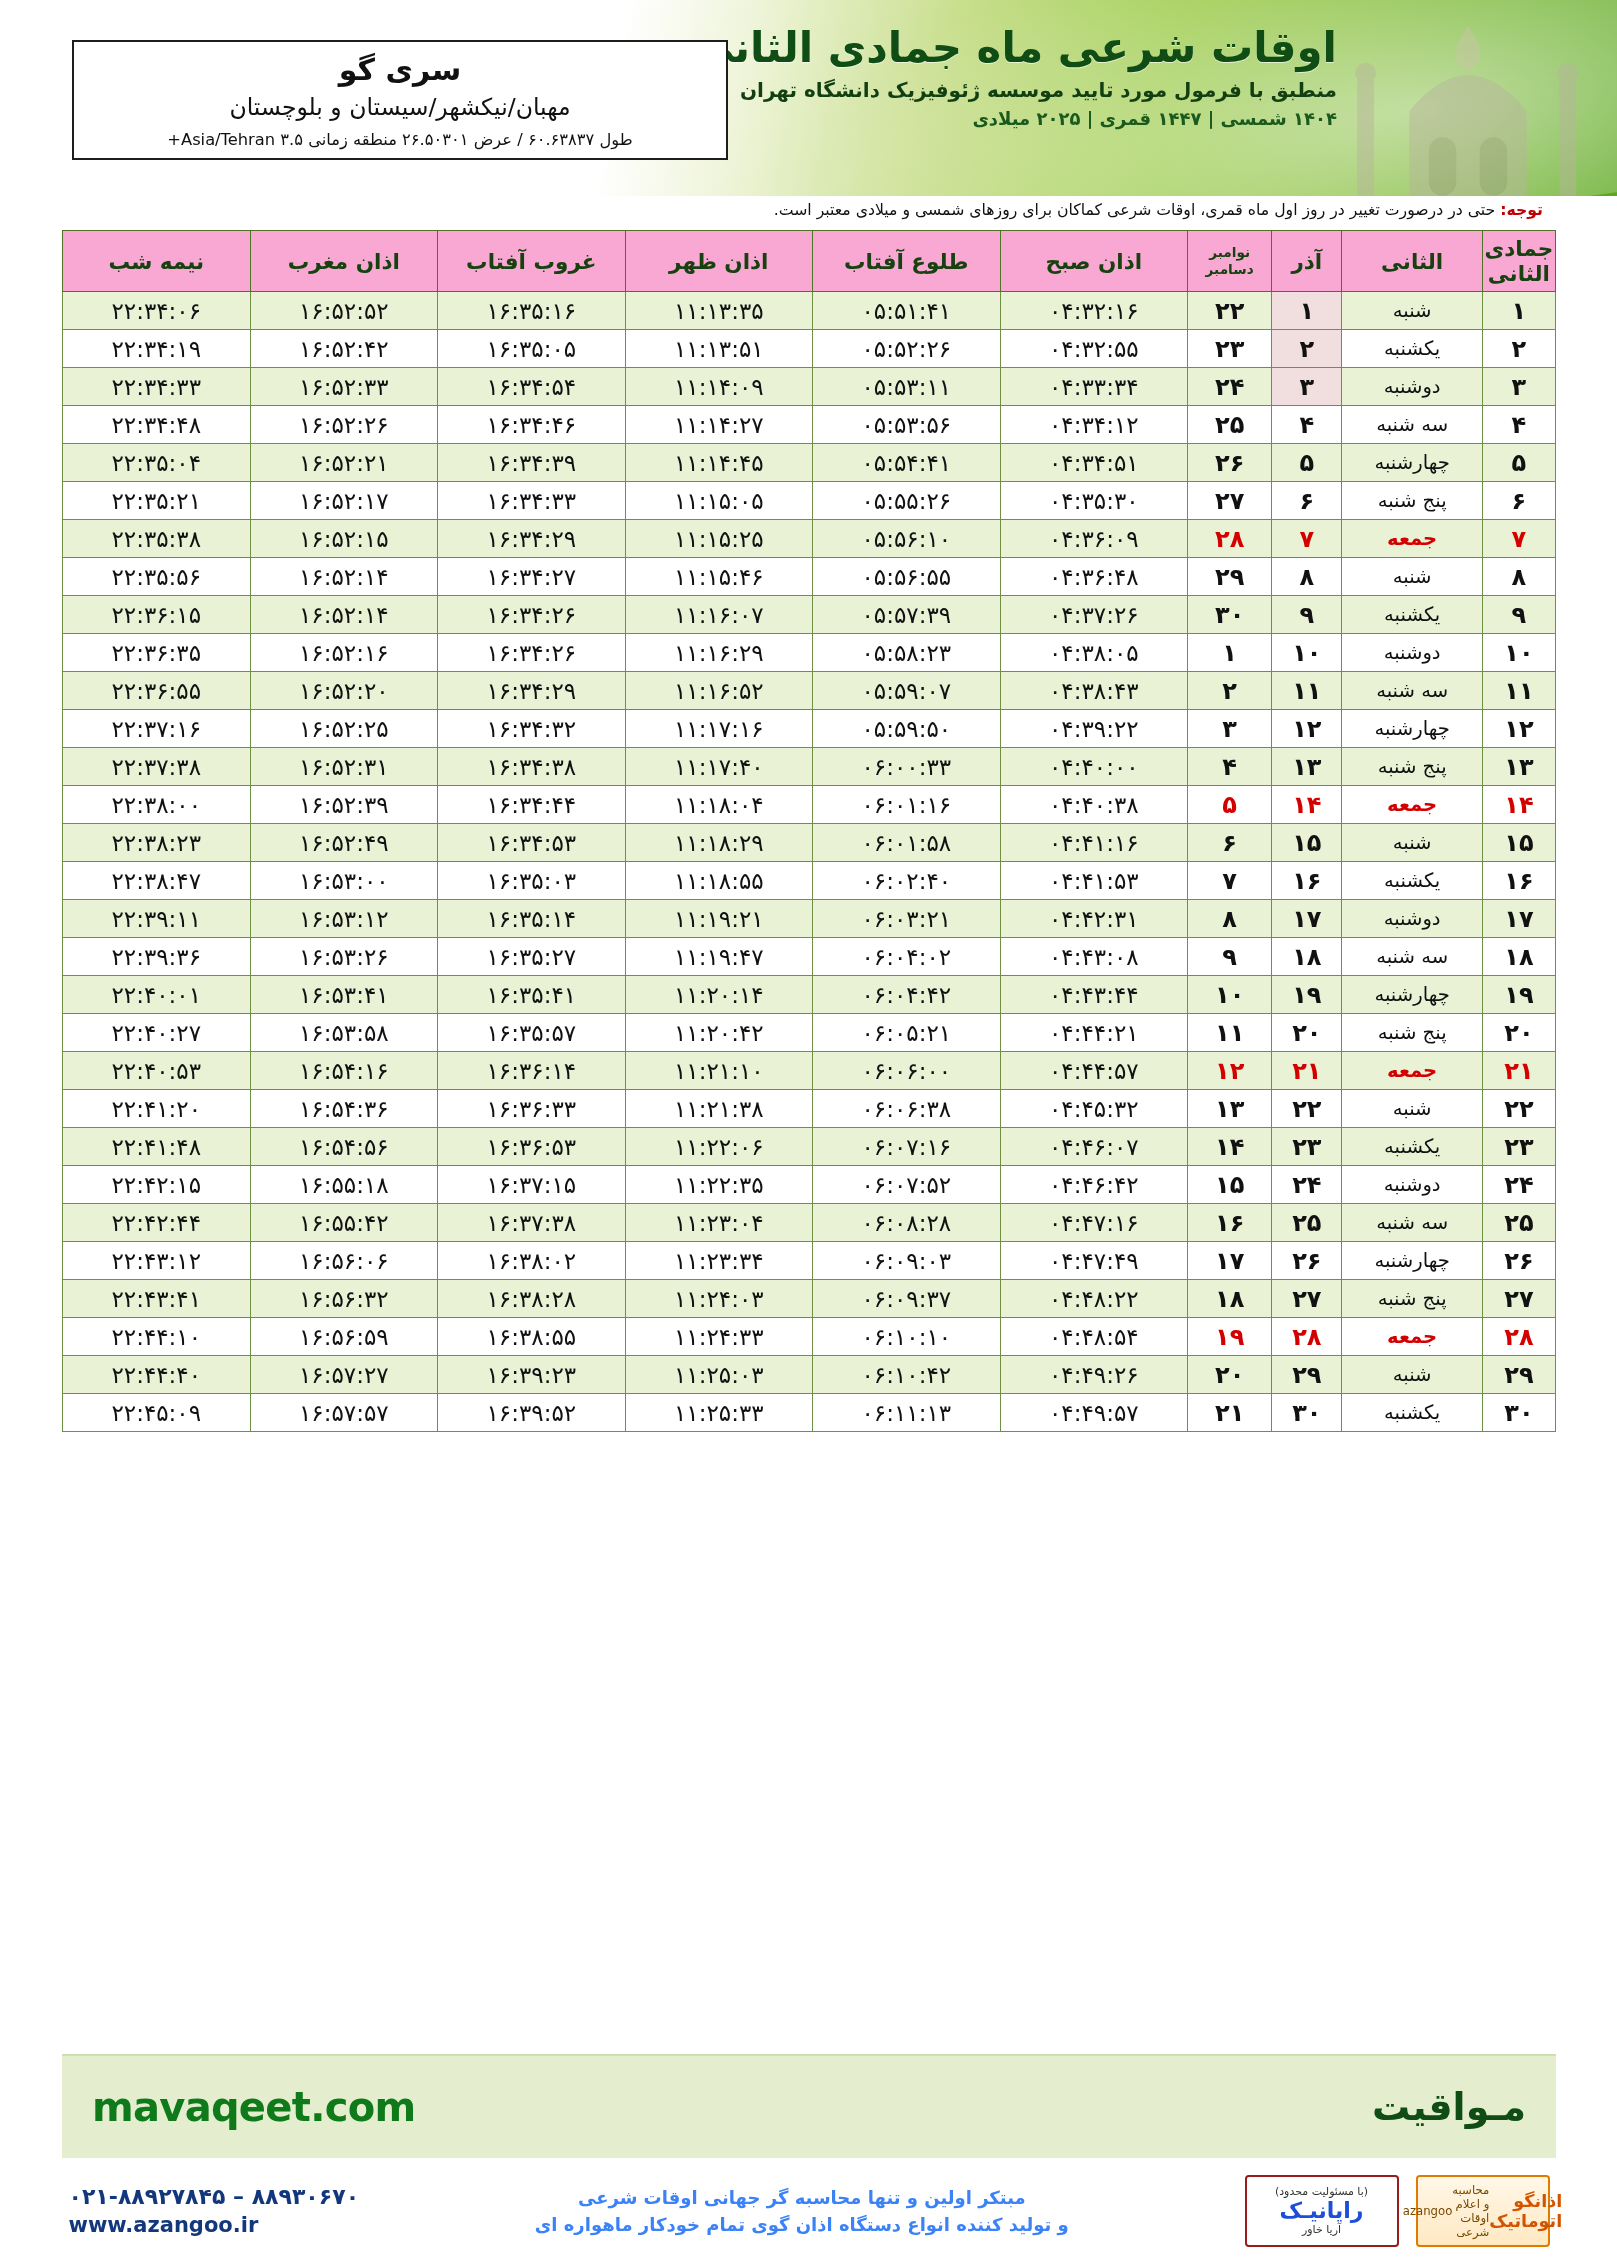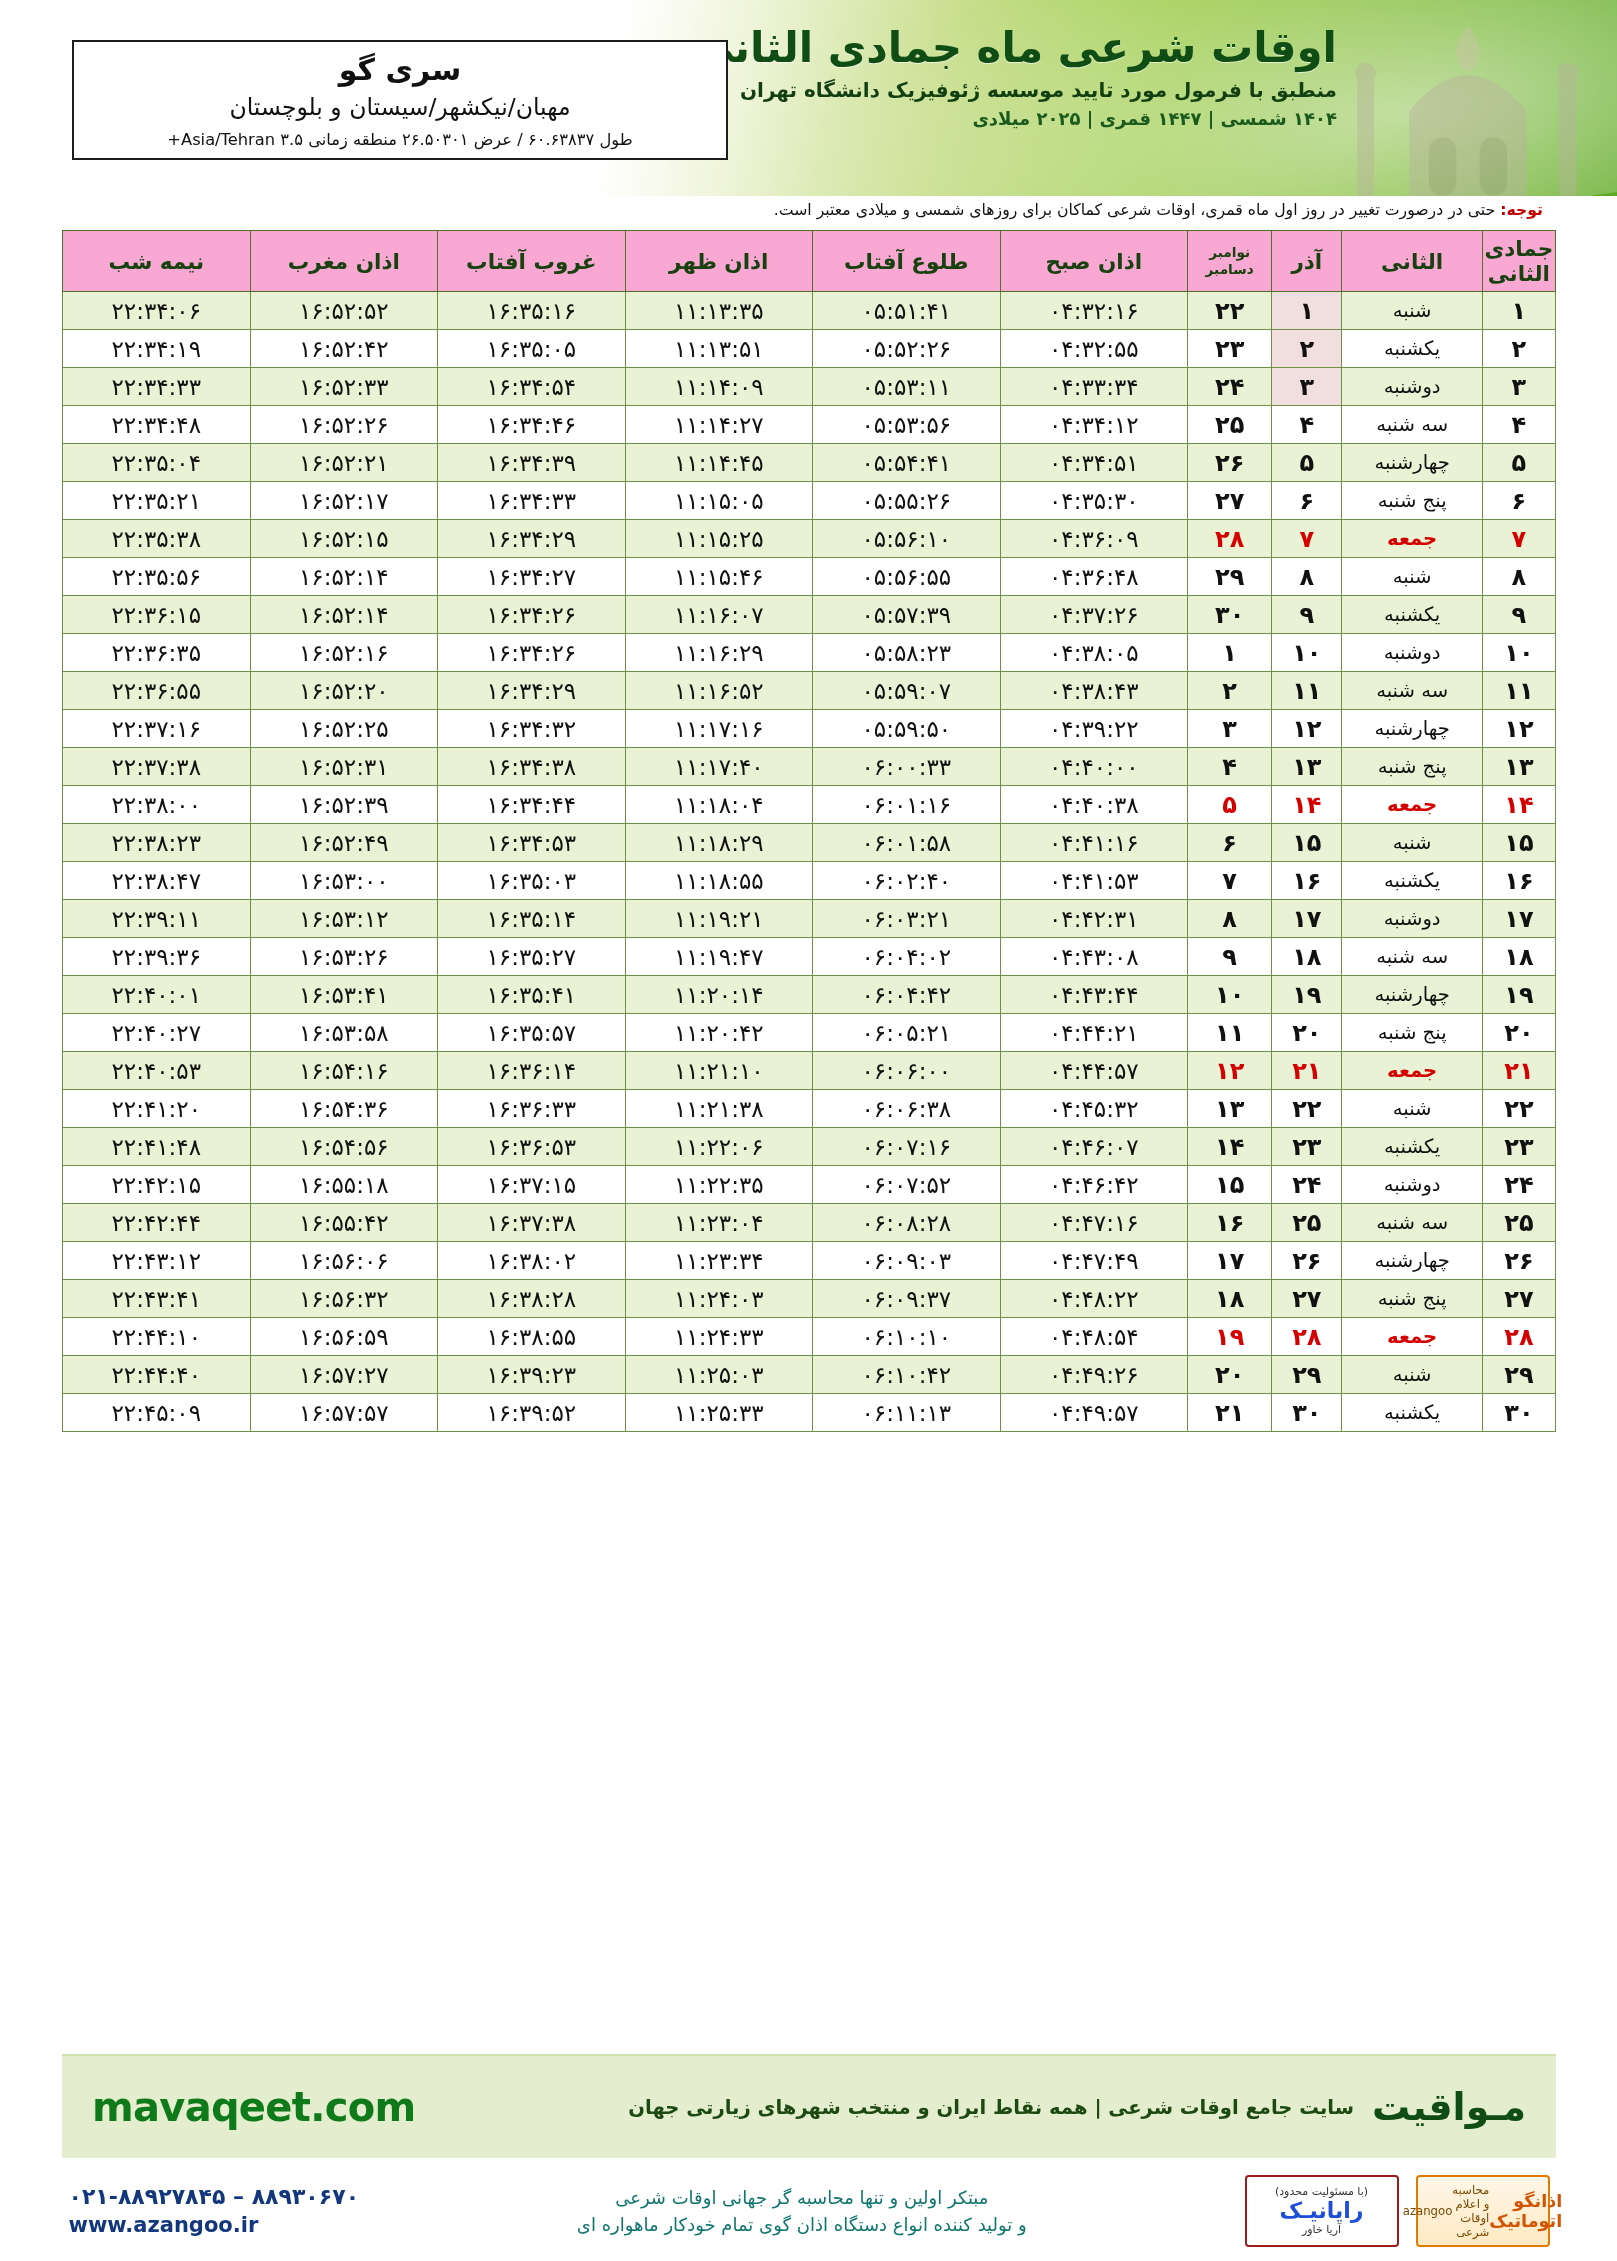--- a/index.html
+++ b/index.html
@@ -120,21 +120,21 @@
   }
   .logo-azan .t1{font-size:17.6px;font-weight:bold;color:#d35400;}
   .logo-azan .t2{font-size:11.7px;color:#7a4a00;}
   .logo-rayanik{
     width:150px;height:68px;border:2px solid #9a1b1b;border-radius:3.9px;
     background:#fff;display:flex;flex-direction:column;align-items:center;justify-content:center;
   }
   .logo-rayanik .t1{font-size:22px;font-weight:bold;color:#1d4ed8;}
   .logo-rayanik .t2{font-size:11px;color:#333;}
   .footer-center{text-align:center;direction:rtl;}
-  .footer-center div{font-size:18px;color:#0f766e;font-weight:normal;line-height:1.5;}
+  .footer-center div{font-size:18px;color:#3b82f6;font-weight:bold;line-height:1.5;}
   .footer-contact{text-align:left;direction:ltr;}
   .footer-contact .phone{font-size:22px;font-weight:bold;color:#12377d;}
   .footer-contact .site{font-size:21px;font-weight:bold;color:#12377d;margin-top:3.9px;}
   .hdr-sep{display:block;font-size:13.7px;font-weight:bold;}
 </style>
 </head>
 <body>
 
 <div class="header">
   <div class="header-green"></div>
@@ -564,21 +564,20 @@
           <td class="time">۲۲:۴۵:۰۹</td>
         </tr>
       </tbody>
   </table>
 </div>
 
 <div class="footer">
   <div class="footer-band">
     <div style="display:flex;align-items:center;gap:18px;">
       <span class="brand-fa">مـواقیت</span>
-      <span class="brand-tag">سایت جامع اوقات شرعی | همه نقاط ایران و منتخب شهرهای زیارتی جهان</span>
     </div>
     <span class="brand-en">mavaqeet.com</span>
   </div>
 
   <div class="footer-lower">
     <div class="logo-group">
       <div class="logo-azan">
         <div class="t1">اذانگو اتوماتیک</div>
         <div class="t2">محاسبه و اعلام اوقات شرعی</div>
         <div class="t2">azangoo</div>

